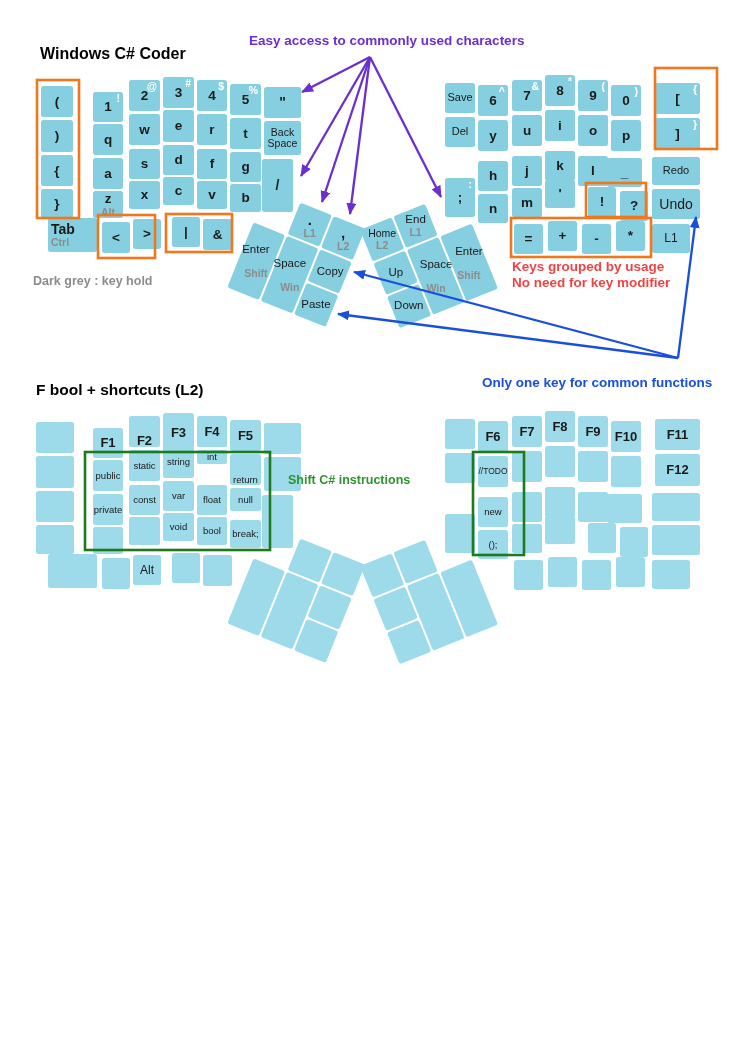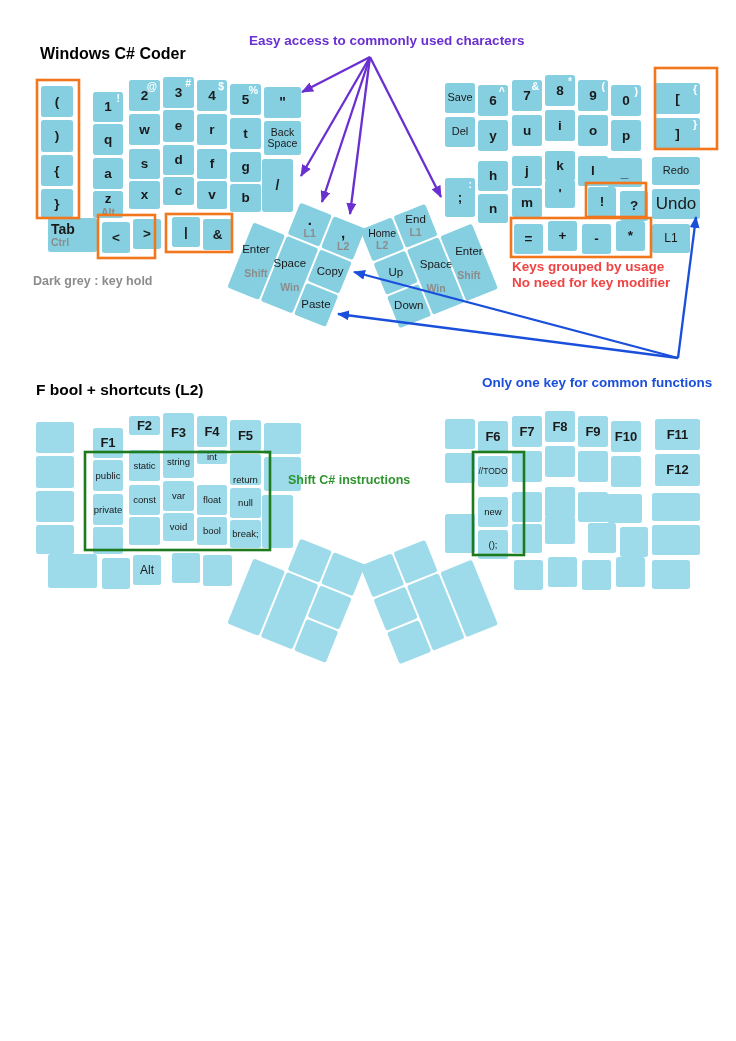--- a/index.html
+++ b/index.html
@@ -321,21 +321,21 @@
       </div>
       <span class="ksup" style="color: rgb(255, 255, 255);">}</span>
     </div>
     <div class="key" style="left: 652px; top: 157px; width: 48px; height: 28px; background: rgb(134, 207, 225);">
       <div class="kin">
         <span class="kt" style="font-size: 11px; font-weight: 400;">Redo</span>
       </div>
     </div>
     <div class="key" style="left: 652px; top: 189px; width: 48px; height: 30px; background: rgb(134, 207, 225);">
       <div class="kin">
-        <span class="kt" style="font-size: 17px; font-weight: 400;">Undo</span>
+        <span class="kt" style="font-size: 14px; font-weight: 400;">Undo</span>
       </div>
     </div>
     <div class="key" style="left: 588px; top: 187px; width: 28px; height: 30px; background: rgb(134, 207, 225);">
       <div class="kin">
         <span class="kt" style="font-size: 13.5px; font-weight: 700;">!</span>
       </div>
     </div>
     <div class="key" style="left: 620px; top: 191px; width: 28px; height: 30px; background: rgb(134, 207, 225);">
       <div class="kin">
         <span class="kt" style="font-size: 13.5px; font-weight: 700;">?</span>
@@ -471,21 +471,21 @@
     <div class="key" style="left: 93px; top: 494px; width: 30px; height: 31px; background: rgb(157, 218, 234);">
       <div class="kin">
         <span class="kt" style="font-size: 9.5px; font-weight: 400;">private</span>
       </div>
     </div>
     <div class="key" style="left: 93px; top: 527px; width: 30px; height: 27px; background: rgb(157, 218, 234);">
       <div class="kin">
         <span class="kt" style="font-size: 13.5px; font-weight: 400;"></span>
       </div>
     </div>
-    <div class="key" style="left: 129px; top: 416px; width: 31px; height: 19px; background: rgb(157, 218, 234);">
+    <div class="key" style="left: 129px; top: 416px; width: 31px; height: 31px; background: rgb(157, 218, 234); align-items: flex-end;">
       <div class="kin">
         <span class="kt" style="font-size: 13px; font-weight: 700;">F2</span>
       </div>
     </div>
     <div class="key" style="left: 129px; top: 450px; width: 31px; height: 31px; background: rgb(157, 218, 234);">
       <div class="kin">
         <span class="kt" style="font-size: 9.5px; font-weight: 400;">static</span>
       </div>
     </div>
     <div class="key" style="left: 129px; top: 485px; width: 31px; height: 30px; background: rgb(157, 218, 234);">
@@ -541,21 +541,21 @@
     <div class="key" style="left: 230px; top: 420px; width: 31px; height: 31px; background: rgb(157, 218, 234);">
       <div class="kin">
         <span class="kt" style="font-size: 13px; font-weight: 700;">F5</span>
       </div>
     </div>
     <div class="key" style="left: 230px; top: 454px; width: 31px; height: 31px; background: rgb(157, 218, 234);">
       <div class="kin">
         <span class="kt" style="font-size: 9.5px; font-weight: 400; margin-top: 20px;">return</span>
       </div>
     </div>
-    <div class="key" style="left: 230px; top: 488px; width: 31px; height: 30px; background: rgb(157, 218, 234);">
+    <div class="key" style="left: 230px; top: 488px; width: 31px; height: 23px; background: rgb(157, 218, 234);">
       <div class="kin">
         <span class="kt" style="font-size: 9.5px; font-weight: 400;">null</span>
       </div>
     </div>
     <div class="key" style="left: 230px; top: 520px; width: 31px; height: 28px; background: rgb(157, 218, 234);">
       <div class="kin">
         <span class="kt" style="font-size: 9.5px; font-weight: 400;">break;</span>
       </div>
     </div>
     <div class="key" style="left: 264px; top: 423px; width: 37px; height: 31px; background: rgb(157, 218, 234);">

